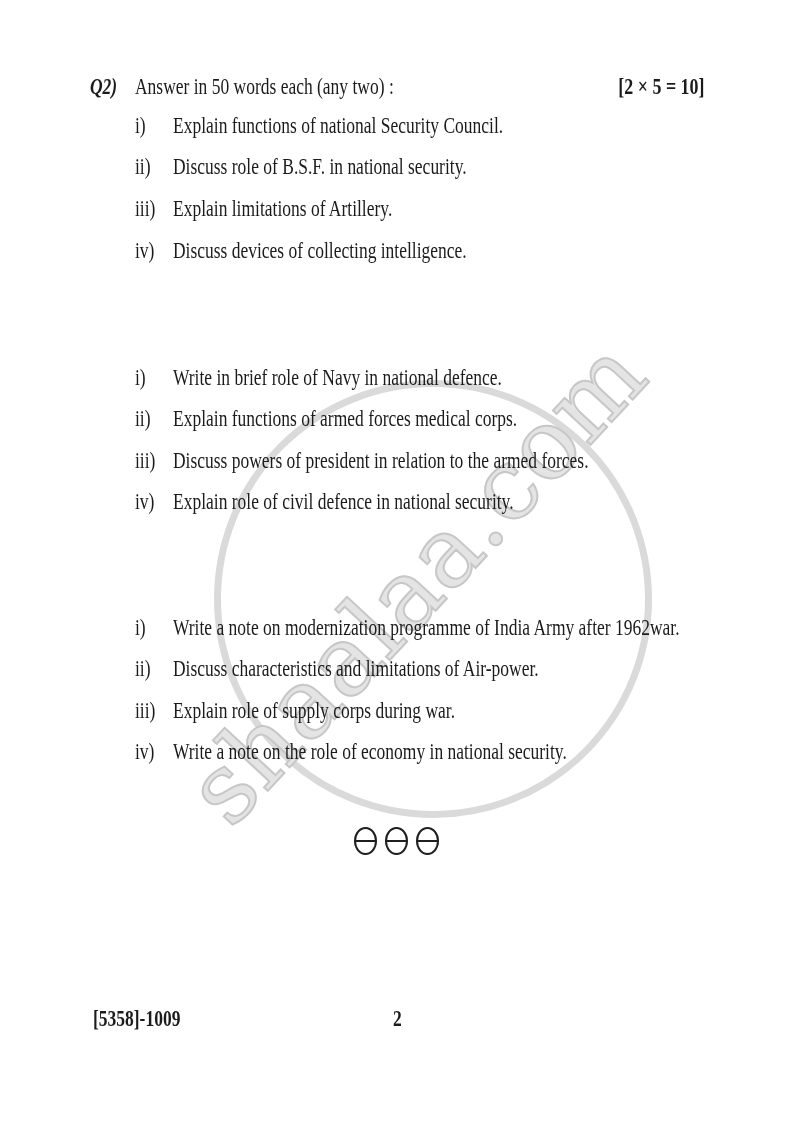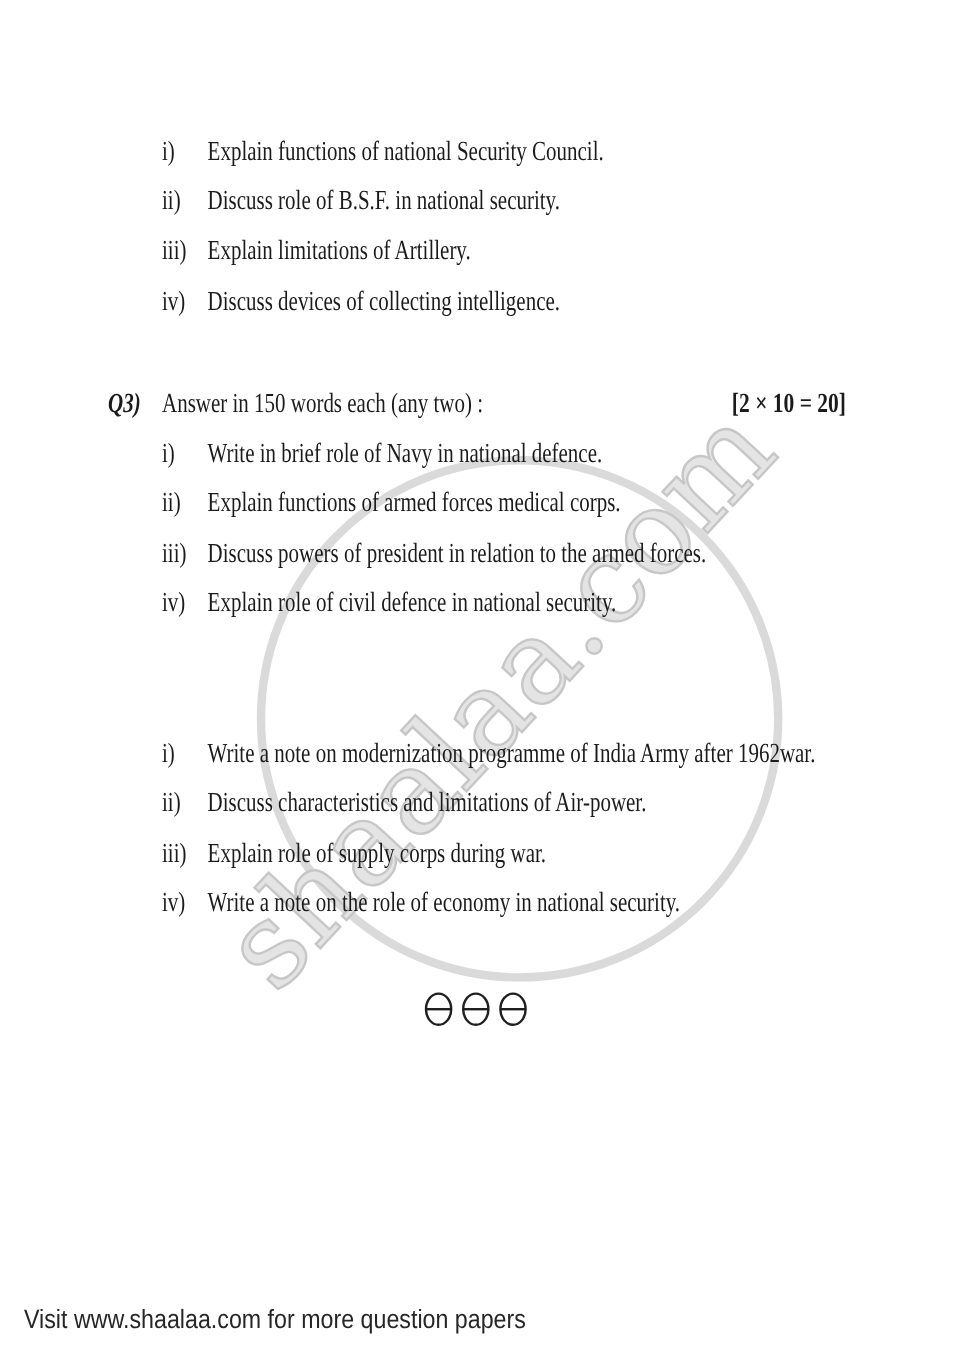--- a/index.html
+++ b/index.html
@@ -116,42 +116,42 @@
   }
 </style>
 </head>
 <body>
 
 <div class="page">
 
   <div class="wm-circle"></div>
   <div class="wm-text">shaalaa.com</div>
 
+  <div class="row" style="top:73px">
+    <span class="tx qlabel" style="left:90px">Q2)</span>
+    <span class="tx" style="left:135px">Answer in 50 words each (any two) :</span>
+    <span class="txr">[2 × 5 = 10]</span>
+  </div>
   <div class="row" style="top:112px">
     <span class="tx" style="left:135px">i)</span>
     <span class="tx" style="left:173px">Explain functions of national Security Council.</span>
   </div>
   <div class="row" style="top:153px">
     <span class="tx" style="left:135px">ii)</span>
     <span class="tx" style="left:173px">Discuss role of B.S.F. in national security.</span>
   </div>
   <div class="row" style="top:195px">
     <span class="tx" style="left:135px">iii)</span>
     <span class="tx" style="left:173px">Explain limitations of Artillery.</span>
   </div>
   <div class="row" style="top:237px">
     <span class="tx" style="left:135px">iv)</span>
     <span class="tx" style="left:173px">Discuss devices of collecting intelligence.</span>
   </div>
 
-  <div class="row" style="top:322px">
-    <span class="tx qlabel" style="left:90px">Q3)</span>
-    <span class="tx" style="left:135px">Answer in 150 words each (any two) :</span>
-    <span class="txr">[2 × 10 = 20]</span>
-  </div>
   <div class="row" style="top:364px">
     <span class="tx" style="left:135px">i)</span>
     <span class="tx" style="left:173px">Write in brief role of Navy in national defence.</span>
   </div>
   <div class="row" style="top:405px">
     <span class="tx" style="left:135px">ii)</span>
     <span class="tx" style="left:173px">Explain functions of armed forces medical corps.</span>
   </div>
   <div class="row" style="top:447px">
     <span class="tx" style="left:135px">iii)</span>
@@ -178,18 +178,19 @@
     <span class="tx" style="left:135px">iv)</span>
     <span class="tx" style="left:173px">Write a note on the role of economy in national security.</span>
   </div>
 
   <div class="end-symbols">
     <span class="circle-minus"></span>
     <span class="circle-minus"></span>
     <span class="circle-minus"></span>
   </div>
 
+  <div class="row" style="top:1005px">
+    <span class="tx bold" style="left:93px">[5358]-1009</span>
+    <span class="tx bold" style="left:393px">2</span>
+  </div>
 
-  <div class="bottom-bar">
-    <span class="bb-text">Visit www.shaalaa.com for more question papers</span>
-  </div>
 
 </div>
 
 </body></html>

